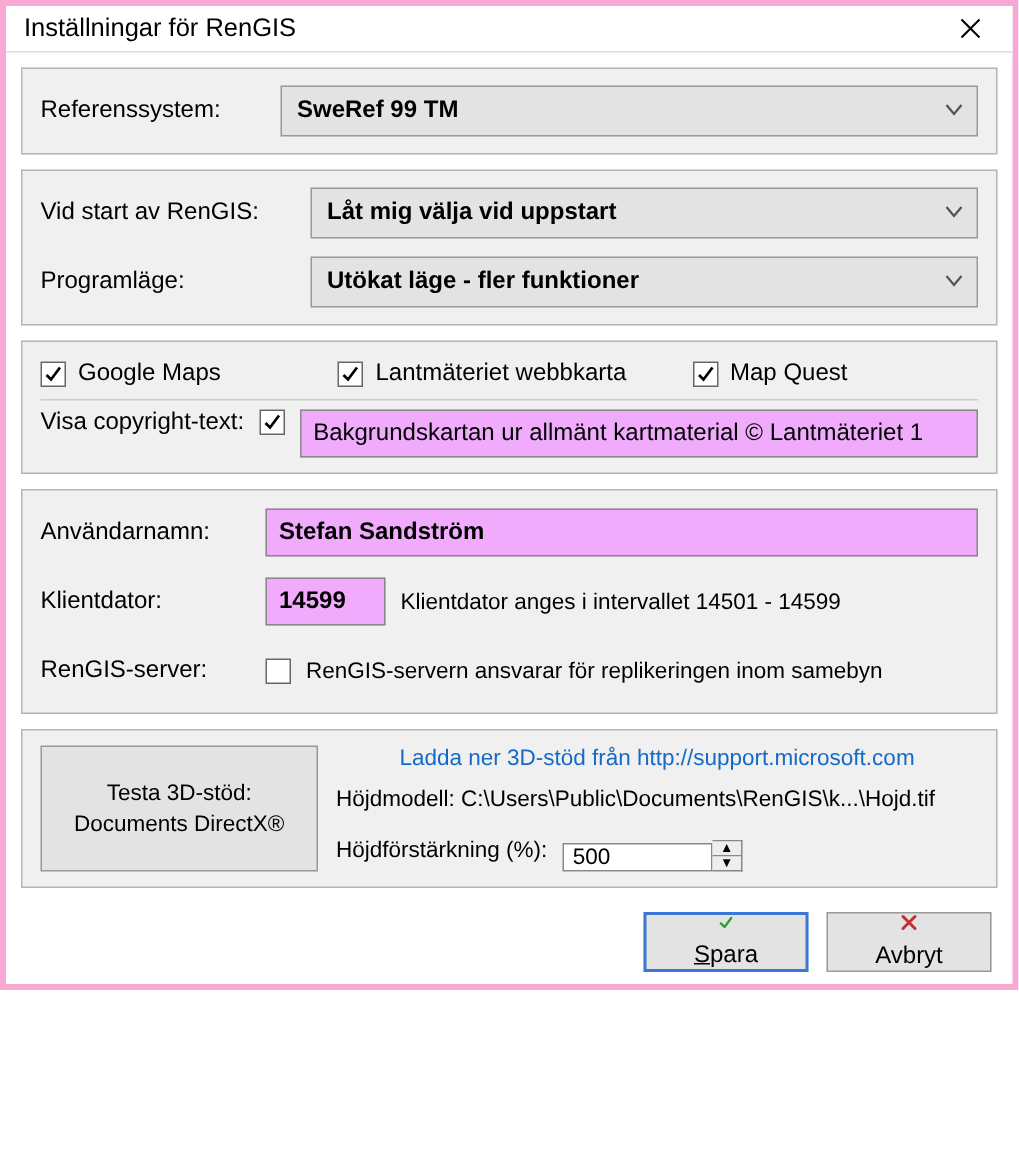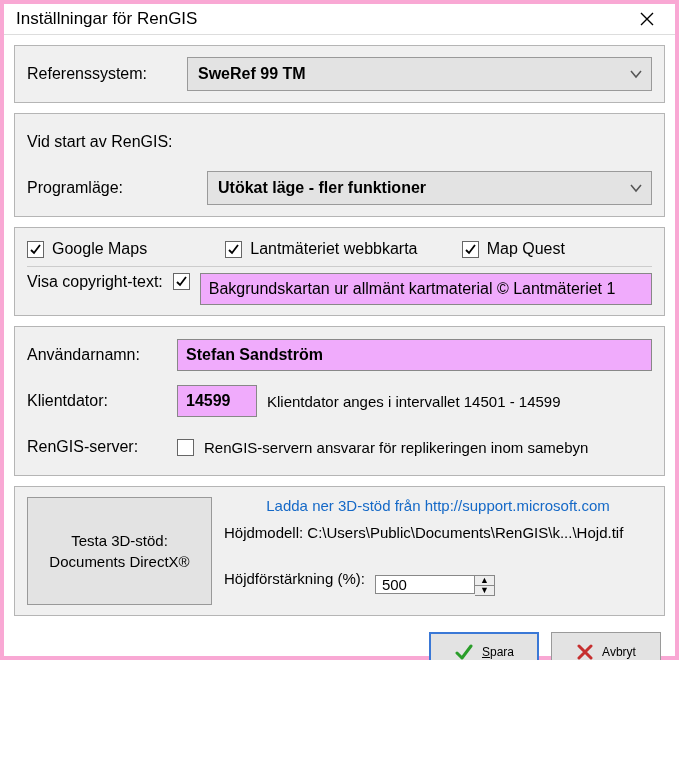--- a/index.html
+++ b/index.html
@@ -152,23 +152,22 @@
     flex-direction: column;
     gap: 10px;
   }
   .linkish {
     color: #1569c7;
     font-size: 15px;
     text-align: center;
   }
   .stepper {
     display: flex;
-    align-items: flex-start;
+    align-items: flex-end;
     height: 30px;
-    margin-top: 24px;
   }
   .stepper .val {
     width: 100px;
     border: 1px solid #888;
     background: #fff;
     padding: 0 6px;
     display: flex;
     align-items: center;
     font-size: 15px;
   }
@@ -196,23 +195,24 @@
   }
   .btn {
     height: 40px;
     min-width: 110px;
     border: 1px solid #9a9a9a;
     background: #e3e3e3;
     display: flex;
     align-items: center;
     justify-content: center;
     gap: 8px;
-    font-size: 12px;
+    font-size: 16px;
     padding: 0 14px;
     cursor: default;
+    flex-direction: column;
   }
   .btn.primary {
     border: 2px solid #3a78d6;
   }
   .underline-access { text-decoration: underline; }
   svg.caret-svg { width: 14px; height: 10px; }
   svg.check-svg { width: 13px; height: 13px; }
   svg.tick-svg { width: 20px; height: 20px; }
   svg.cross-svg { width: 18px; height: 18px; }
 </style>
@@ -242,20 +242,28 @@
                 <path d="M2 2 L7 8 L12 2" stroke="#555" stroke-width="1.5" fill="none"></path>
               </svg>
           </span>
         </div>
       </div>
     </div>
 
     <div class="panel">
       <div class="row">
         <div class="lbl">Vid start av RenGIS:</div>
+        <div class="select">
+          <span>Låt mig välja vid uppstart</span>
+          <span class="caret">
+            <svg class="caret-svg" viewBox="0 0 14 10">
+                <path d="M2 2 L7 8 L12 2" stroke="#555" stroke-width="1.5" fill="none"></path>
+              </svg>
+          </span>
+        </div>
       </div>
       <div class="row">
         <div class="lbl">Programläge:</div>
         <div class="select">
           <span>Utökat läge - fler funktioner</span>
           <span class="caret">
             <svg class="caret-svg" viewBox="0 0 14 10">
                 <path d="M2 2 L7 8 L12 2" stroke="#555" stroke-width="1.5" fill="none"></path>
               </svg>
           </span>

